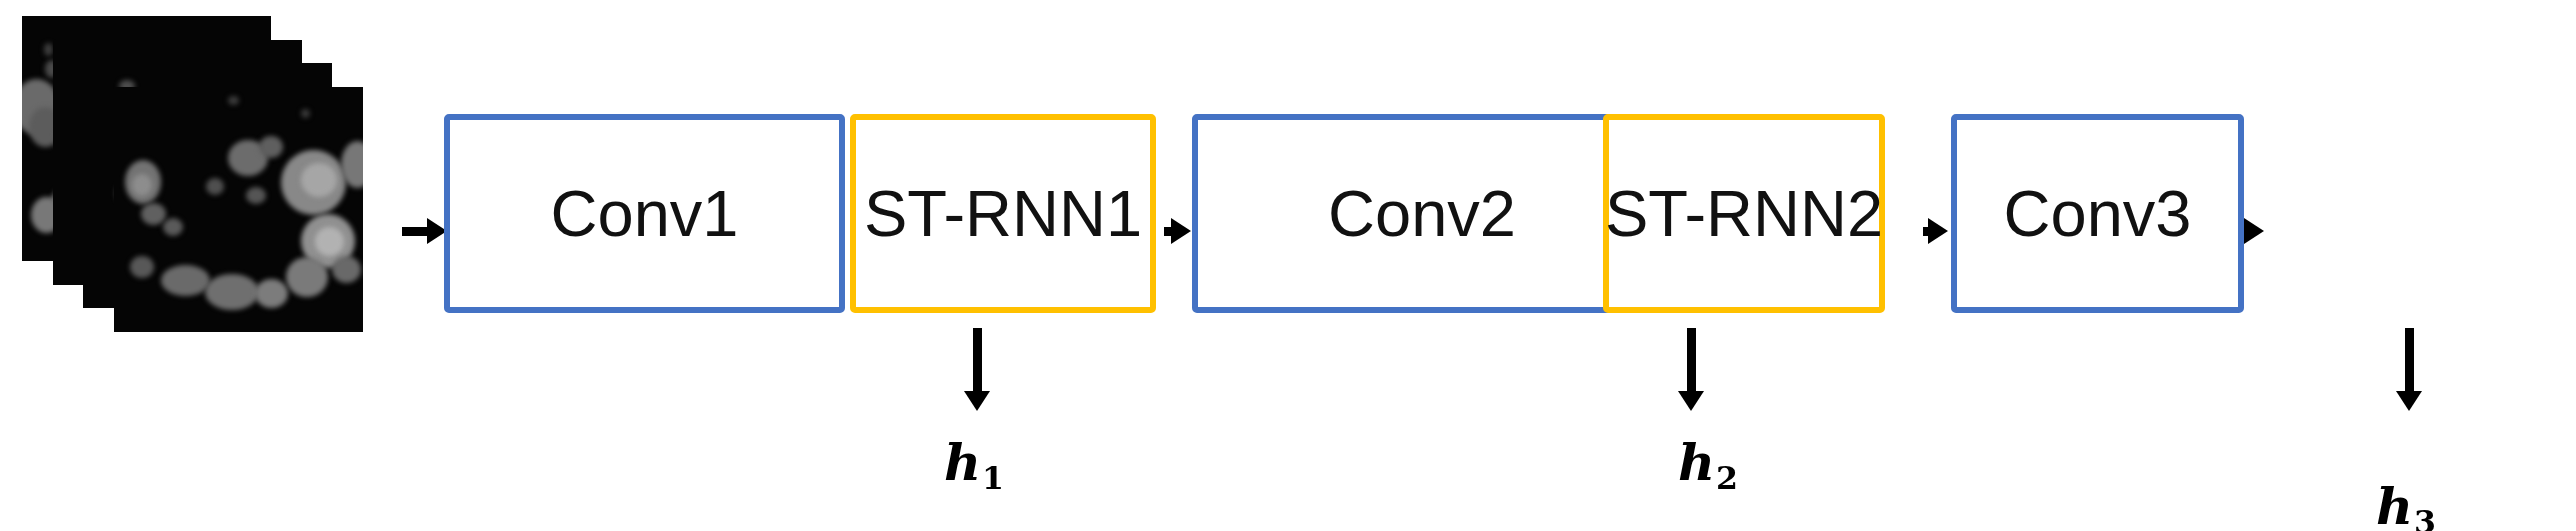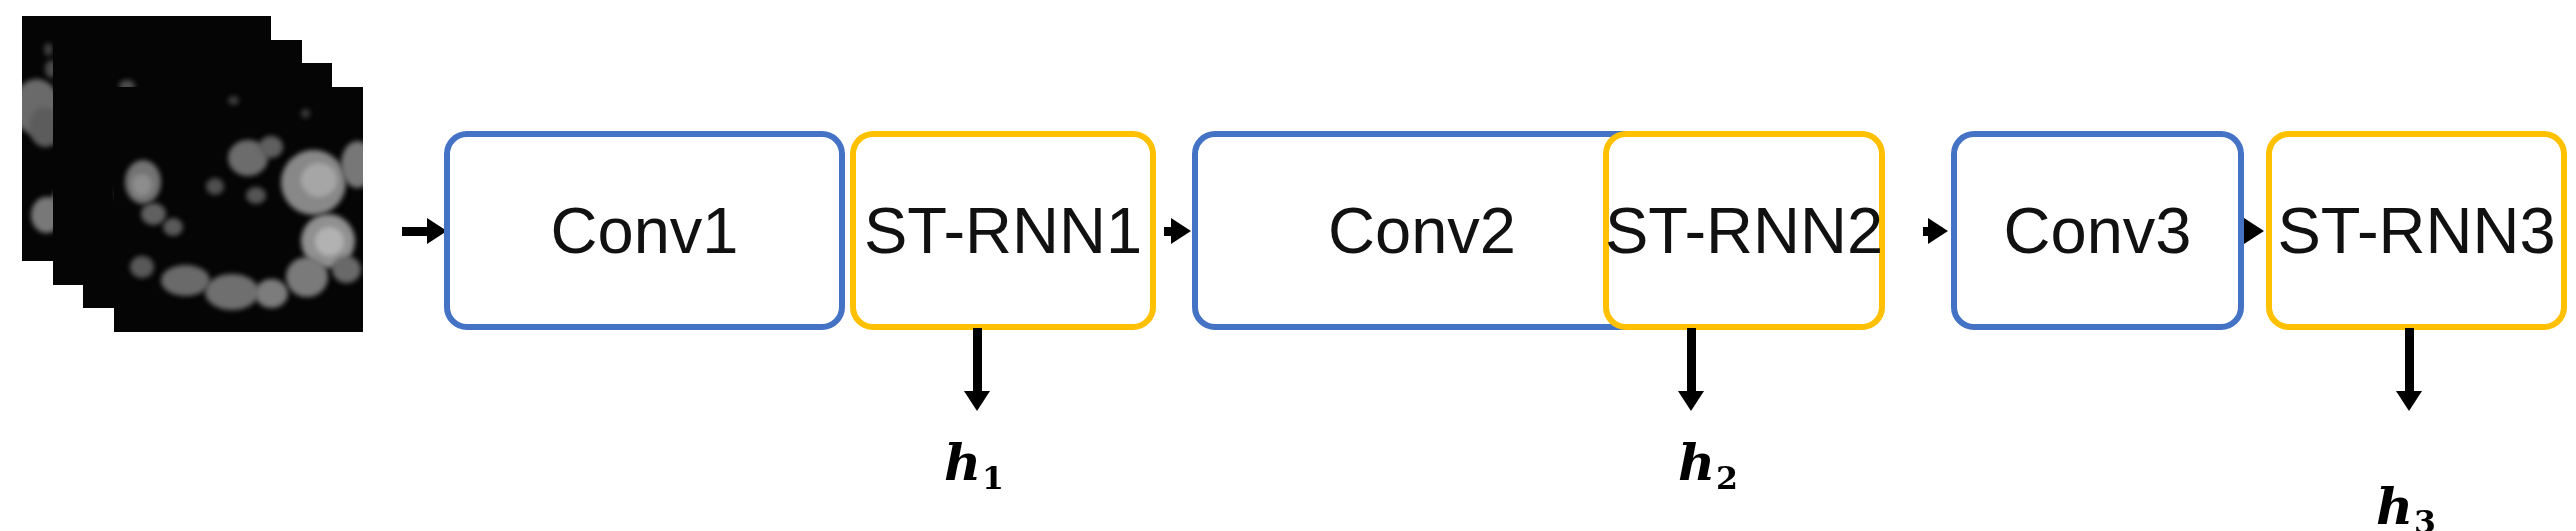--- a/index.html
+++ b/index.html
@@ -65,25 +65,25 @@
     width: 0;
     height: 0;
     border-left: 13.6px solid transparent;
     border-right: 13.6px solid transparent;
     border-top: 20px solid #000000;
   }
 
   
   .node-box {
     position: absolute;
-    top: 131px;
+    top: 114px;
     height: 199px;
     box-sizing: border-box;
     border: 6.3px solid #4472C4;
-    border-radius: 23px;
+    border-radius: 5px;
     background: #ffffff;
     display: flex;
     align-items: center;
     justify-content: center;
   }
   .node-box.conv  { border-color: #4472C4; }
   .node-box.rnn   { border-color: #FFC000; }
   .node-label {
     font-family: "Liberation Sans", sans-serif;
     font-size: 65px;
@@ -201,23 +201,20 @@
   </div>
 
   <div class="node-box rnn" style="left:1603px; width:282px;">
     <span class="node-label">ST-RNN2</span>
   </div>
 
   <div class="node-box conv" style="left:1951px; width:293px;">
     <span class="node-label">Conv3</span>
   </div>
 
-  <div class="node-box rnn" style="left:2266px; width:301px;">
-    <span class="node-label">ST-RNN3</span>
-  </div>
 
   <div class="v-arrow" style="left:973px; top:328px; height:65px;"></div>
   <div class="h-label" style="left:944px; top:437px;">
     <span>h</span><sub>1</sub>
   </div>
 
   <div class="v-arrow" style="left:1687px; top:328px; height:65px;"></div>
   <div class="h-label" style="left:1658px; top:437px;margin-left:20px;">
     <span>h</span><sub>2</sub>
   </div>

